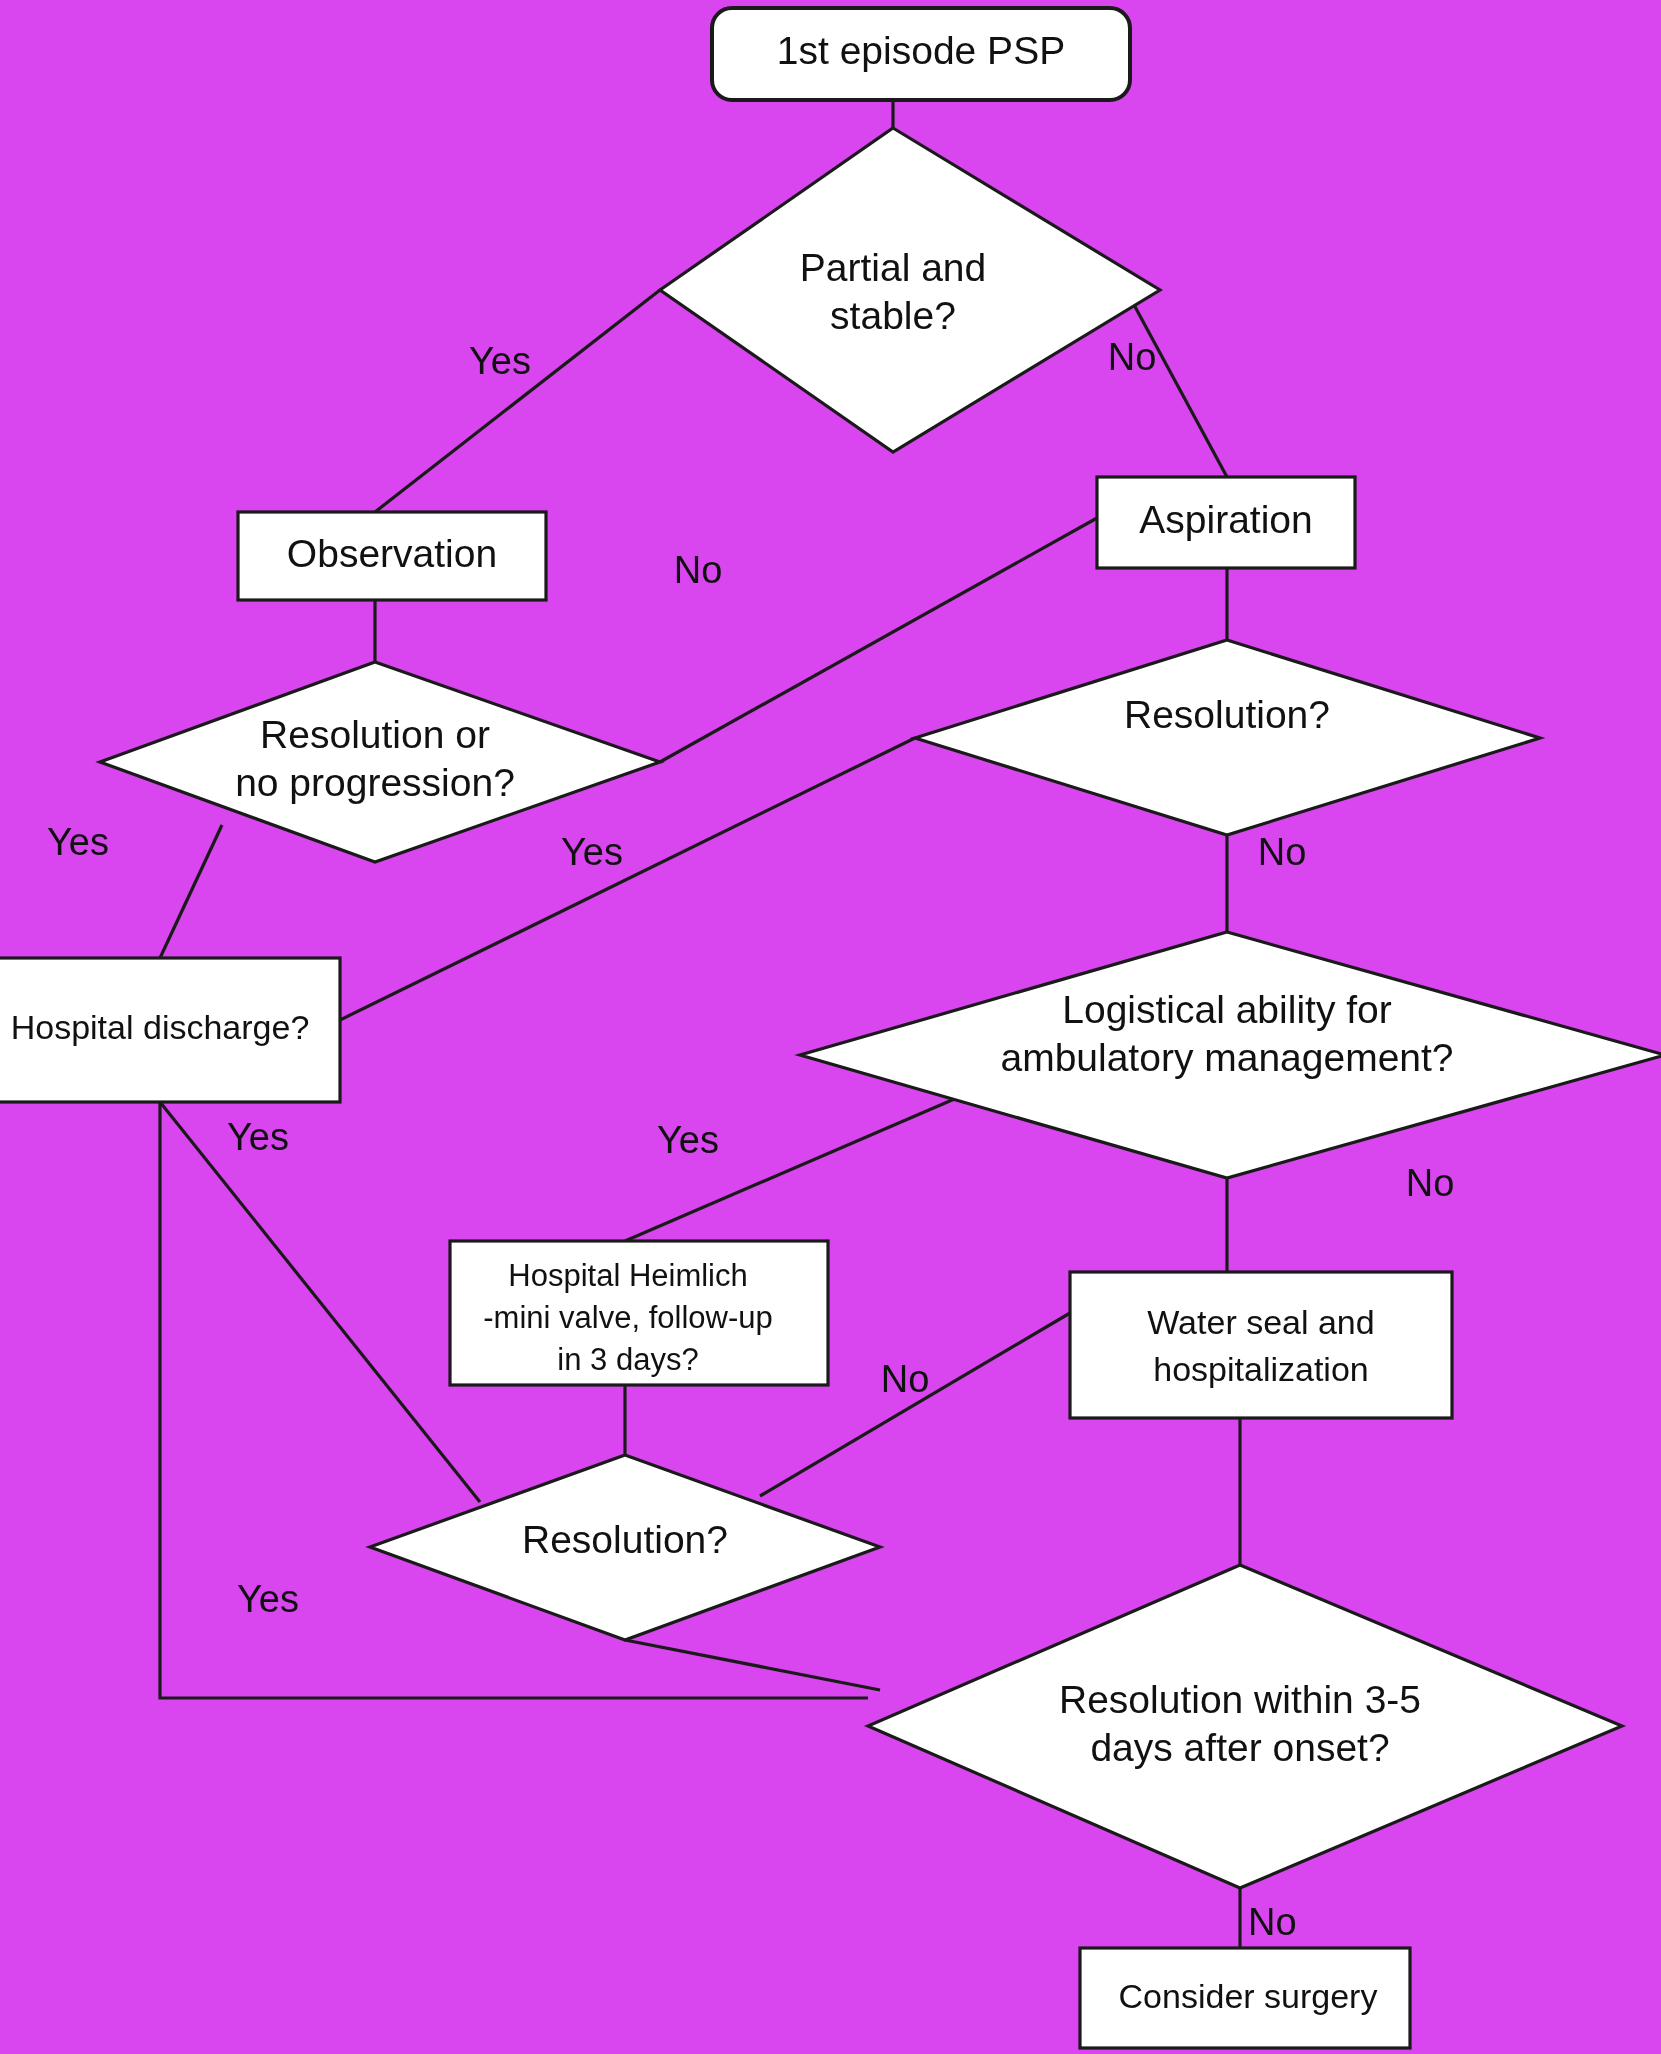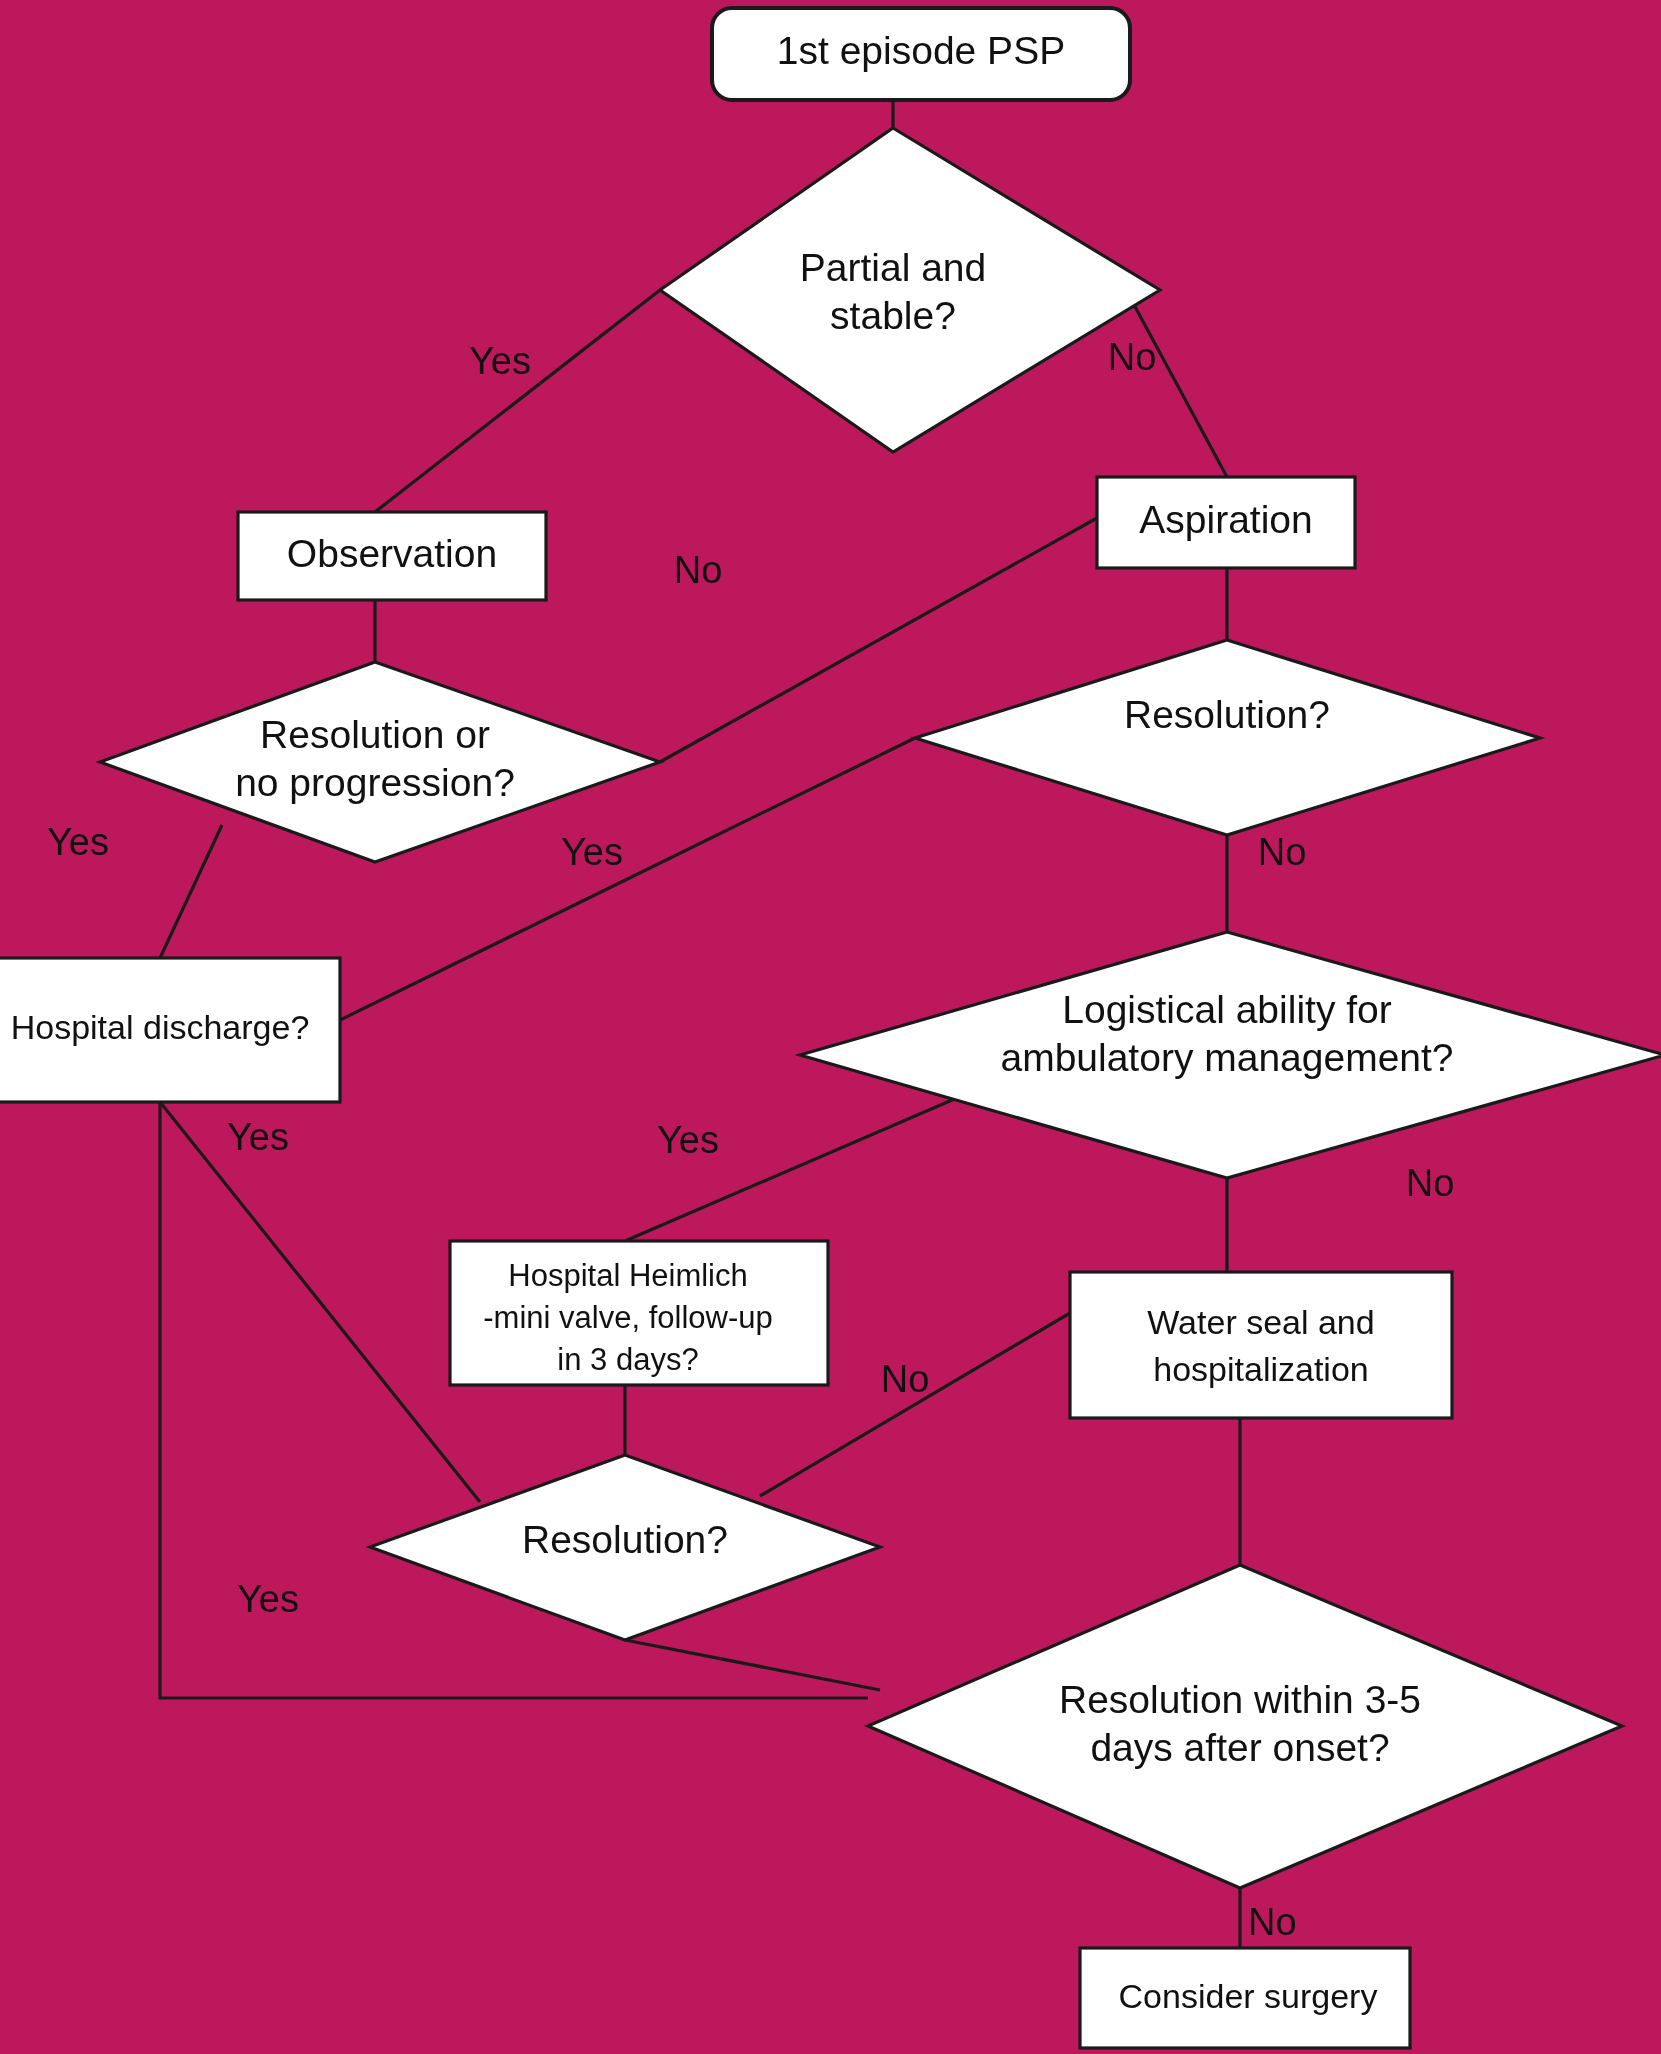--- a/index.html
+++ b/index.html
@@ -7,21 +7,21 @@
     padding: 0;
     background: #ffffff;
   }
   body {
     font-family: "Liberation Sans", sans-serif;
   }
   #flowchart-root {
     position: relative;
     width: 1661px;
     height: 2054px;
-    background: #be185d;
+    background: #d946ef;
     overflow: hidden;
   }
   svg.chart-svg {
     display: block;
     width: 1661px;
     height: 2054px;
   }
   .shape-outline {
     fill: #ffffff;
     stroke: #1a1a1a;

